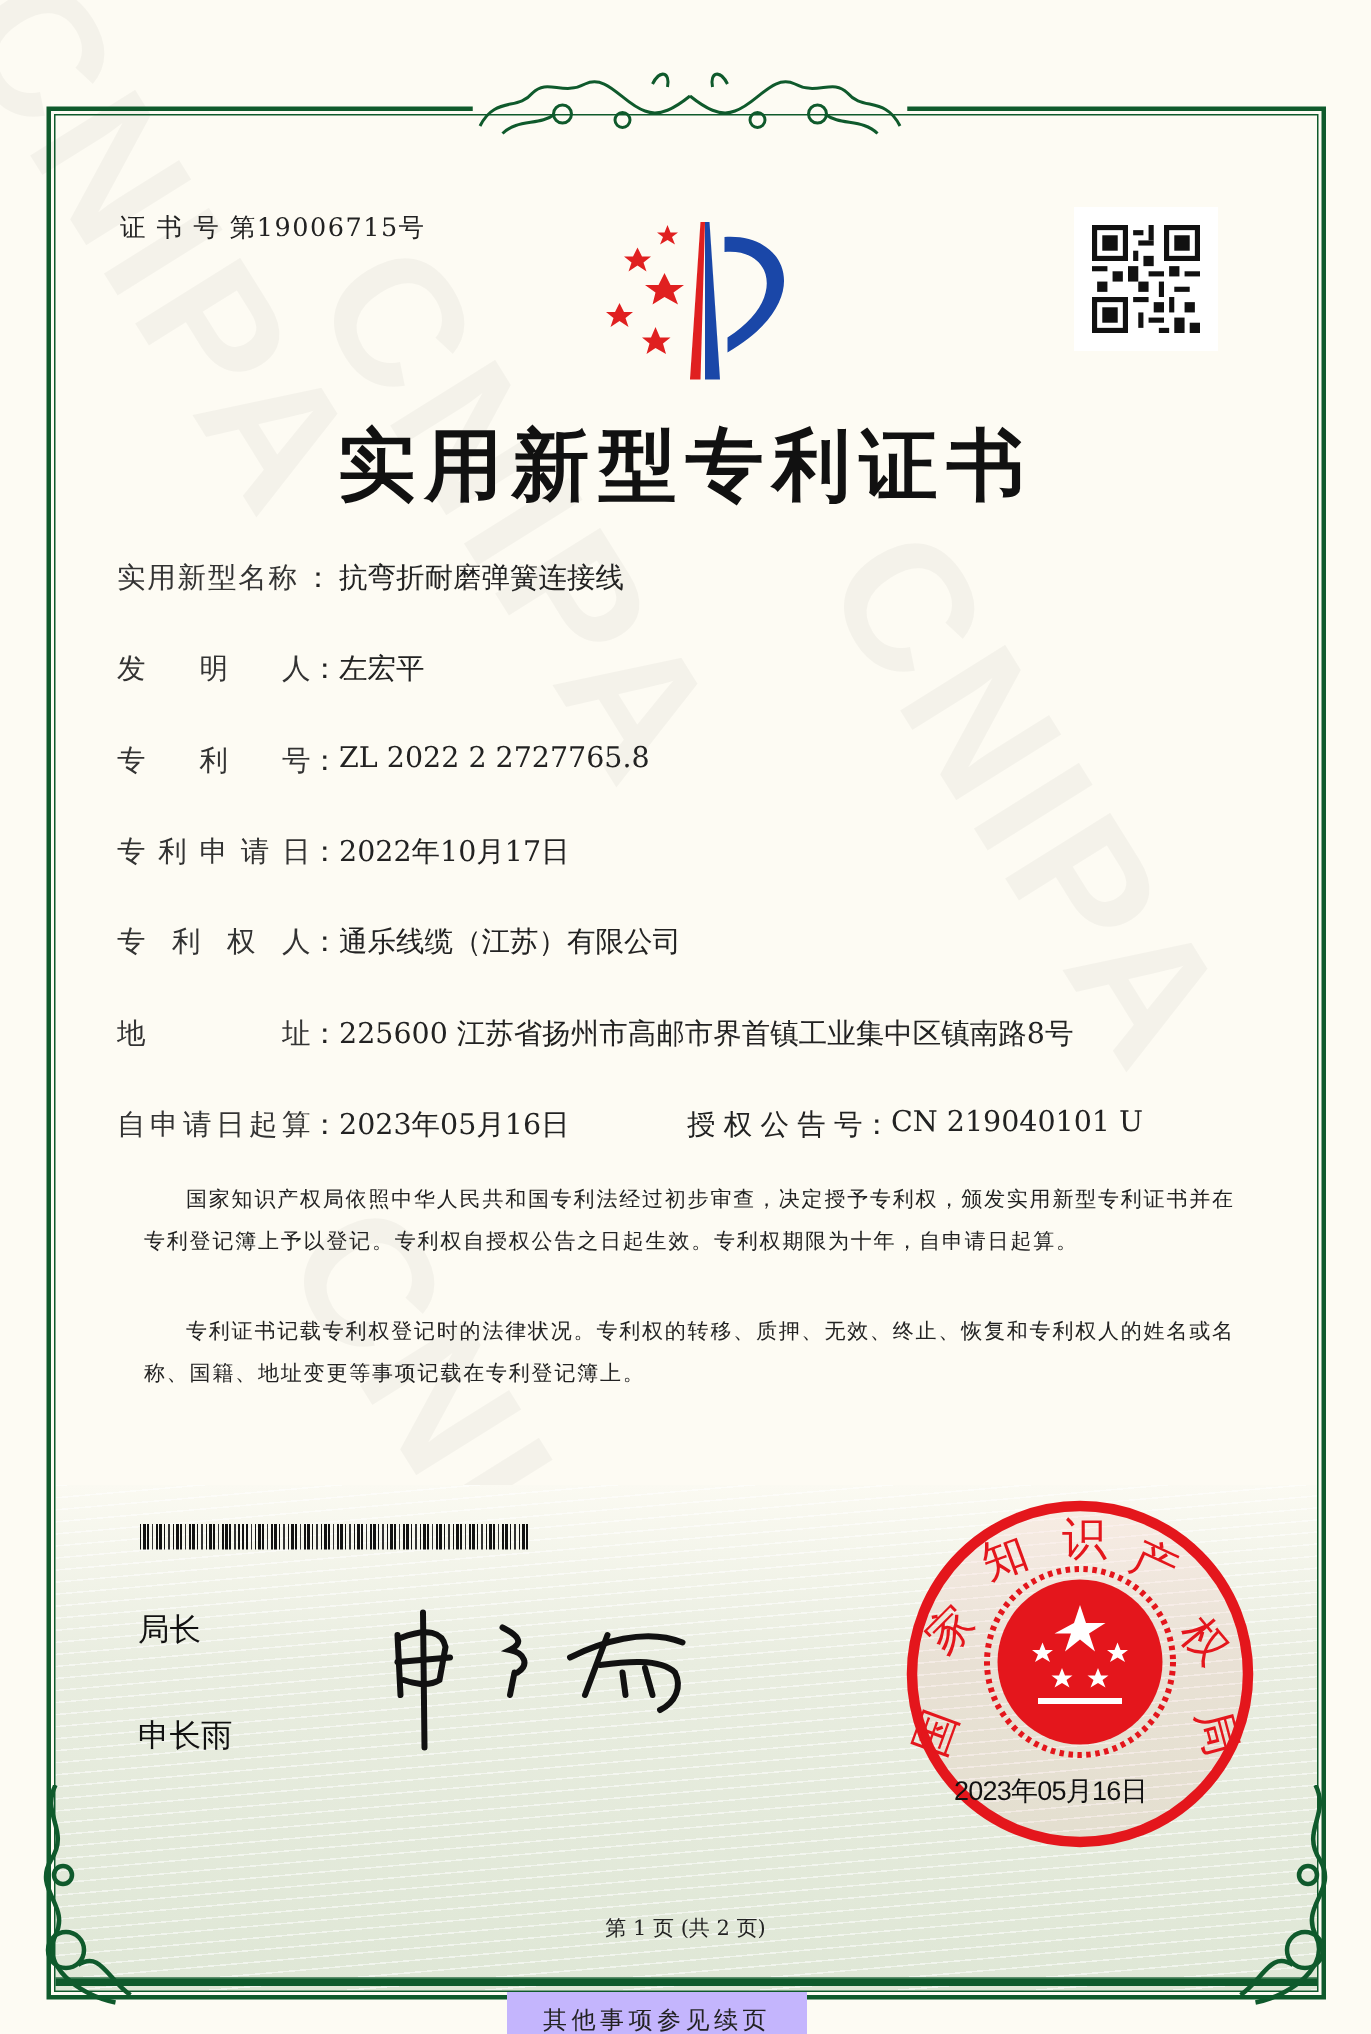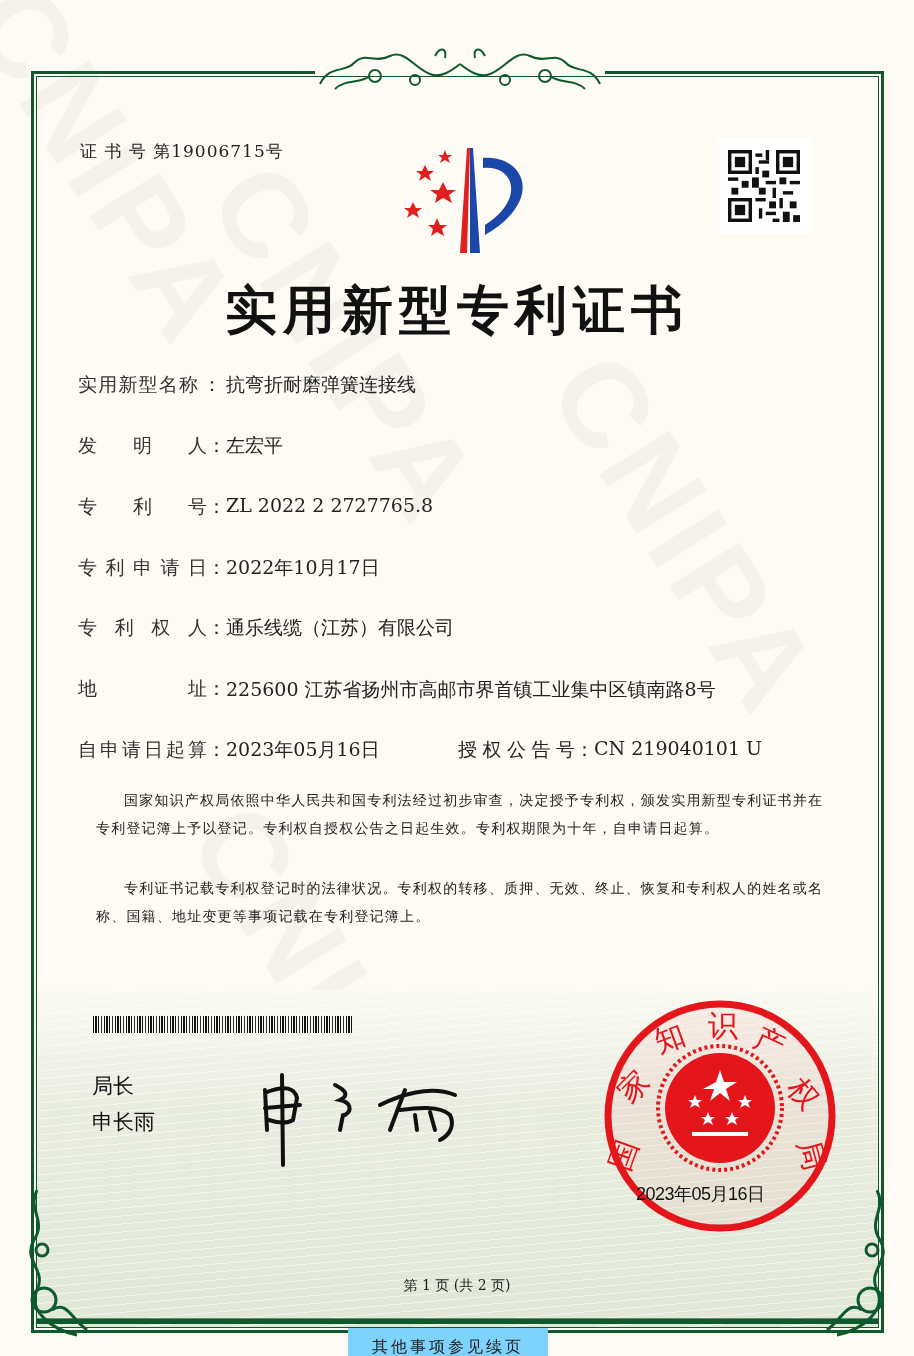--- a/index.html
+++ b/index.html
@@ -68,33 +68,33 @@
     font-family: "DejaVu Sans", sans-serif;
   }
   .barcode {
     position: absolute; left: 93px; top: 1016px; width: 260px; height: 17px;
     background: repeating-linear-gradient(90deg, #111 0 1px, transparent 1px 2px, #111 2px 4px, transparent 4px 5px, #111 5px 6px, transparent 6px 8px, #333 8px 9px, transparent 9px 11px);
   }
   .director-title, .director-name {
     position: absolute; left: 92px; font-size: 21px; font-family: "DejaVu Sans", sans-serif; color: #111;
   }
   .director-title { top: 1072px; }
-  .director-name { top: 1108px; }
+  .director-name { top: 1143px; }
   .signature { position: absolute; left: 255px; top: 1070px; width: 220px; height: 100px; }
   .seal { position: absolute; left: 600px; top: 1000px; width: 240px; height: 232px; }
   .seal-date {
     position: absolute; left: 636px; top: 1182px; font-size: 18px; color: #111;
     font-family: "Liberation Sans", sans-serif; letter-spacing: -0.5px;
   }
   .page-no {
     position: absolute; left: 0; width: 914px; top: 1277px; text-align: center;
     font-size: 14px; color: #222;
   }
   .footer-note {
-    position: absolute; left: 348px; top: 1328px; width: 200px; height: 28px; background: #7dd3fc;
+    position: absolute; left: 338px; top: 1328px; width: 200px; height: 28px; background: #c4b5fd;
     font-size: 16px; text-align: center; line-height: 38px; letter-spacing: 3px; color: #222;
   }
 </style>
 </head>
 <body>
 
 <div class="watermark" style="left:300px; top:140px;">CNIPA</div>
 <div class="watermark" style="left:640px; top:330px;">CNIPA</div>
 <div class="watermark" style="left:280px; top:780px;">CNIPA</div>
 <div class="watermark" style="left:60px; top:-40px;">CNIPA</div>

